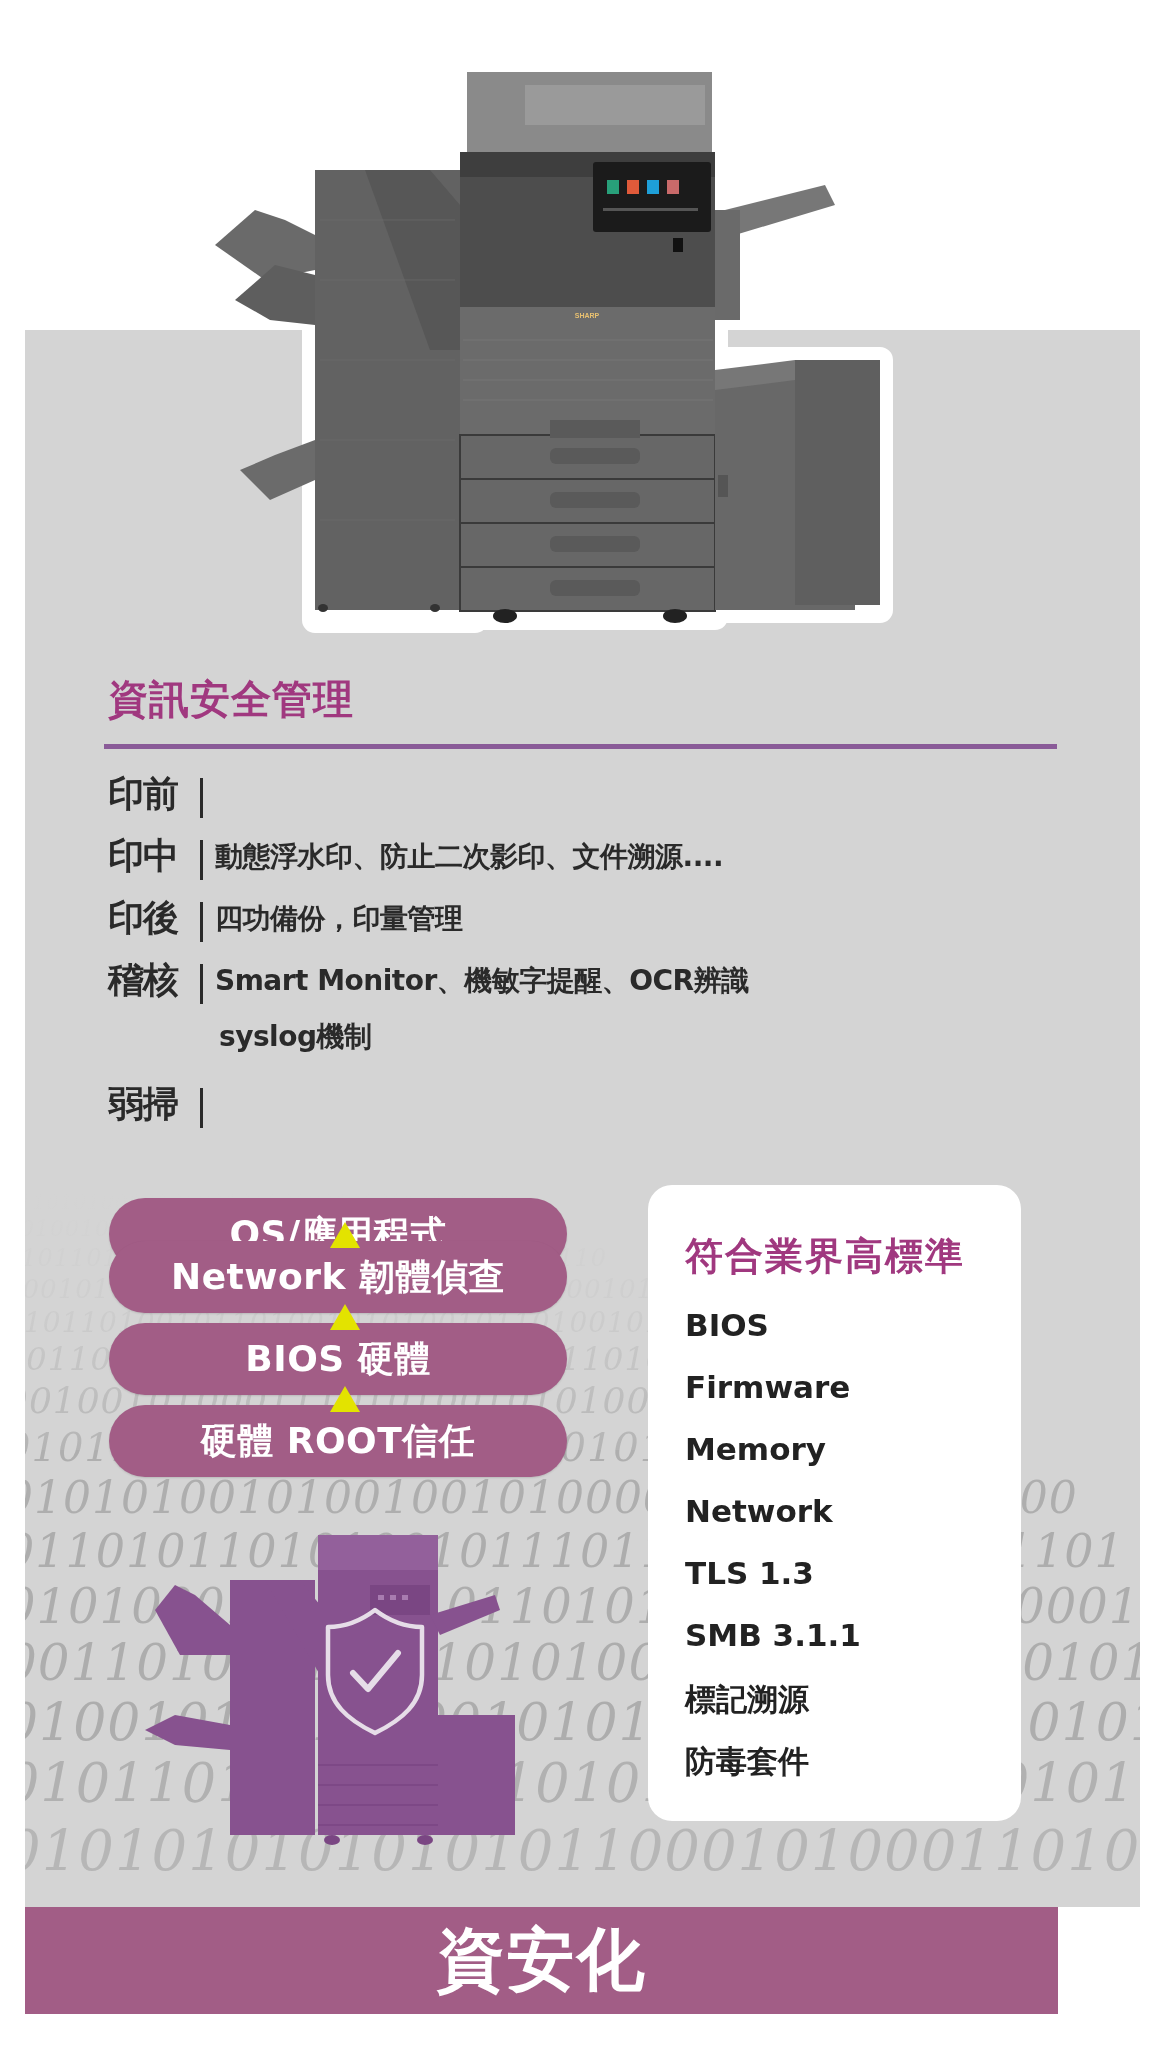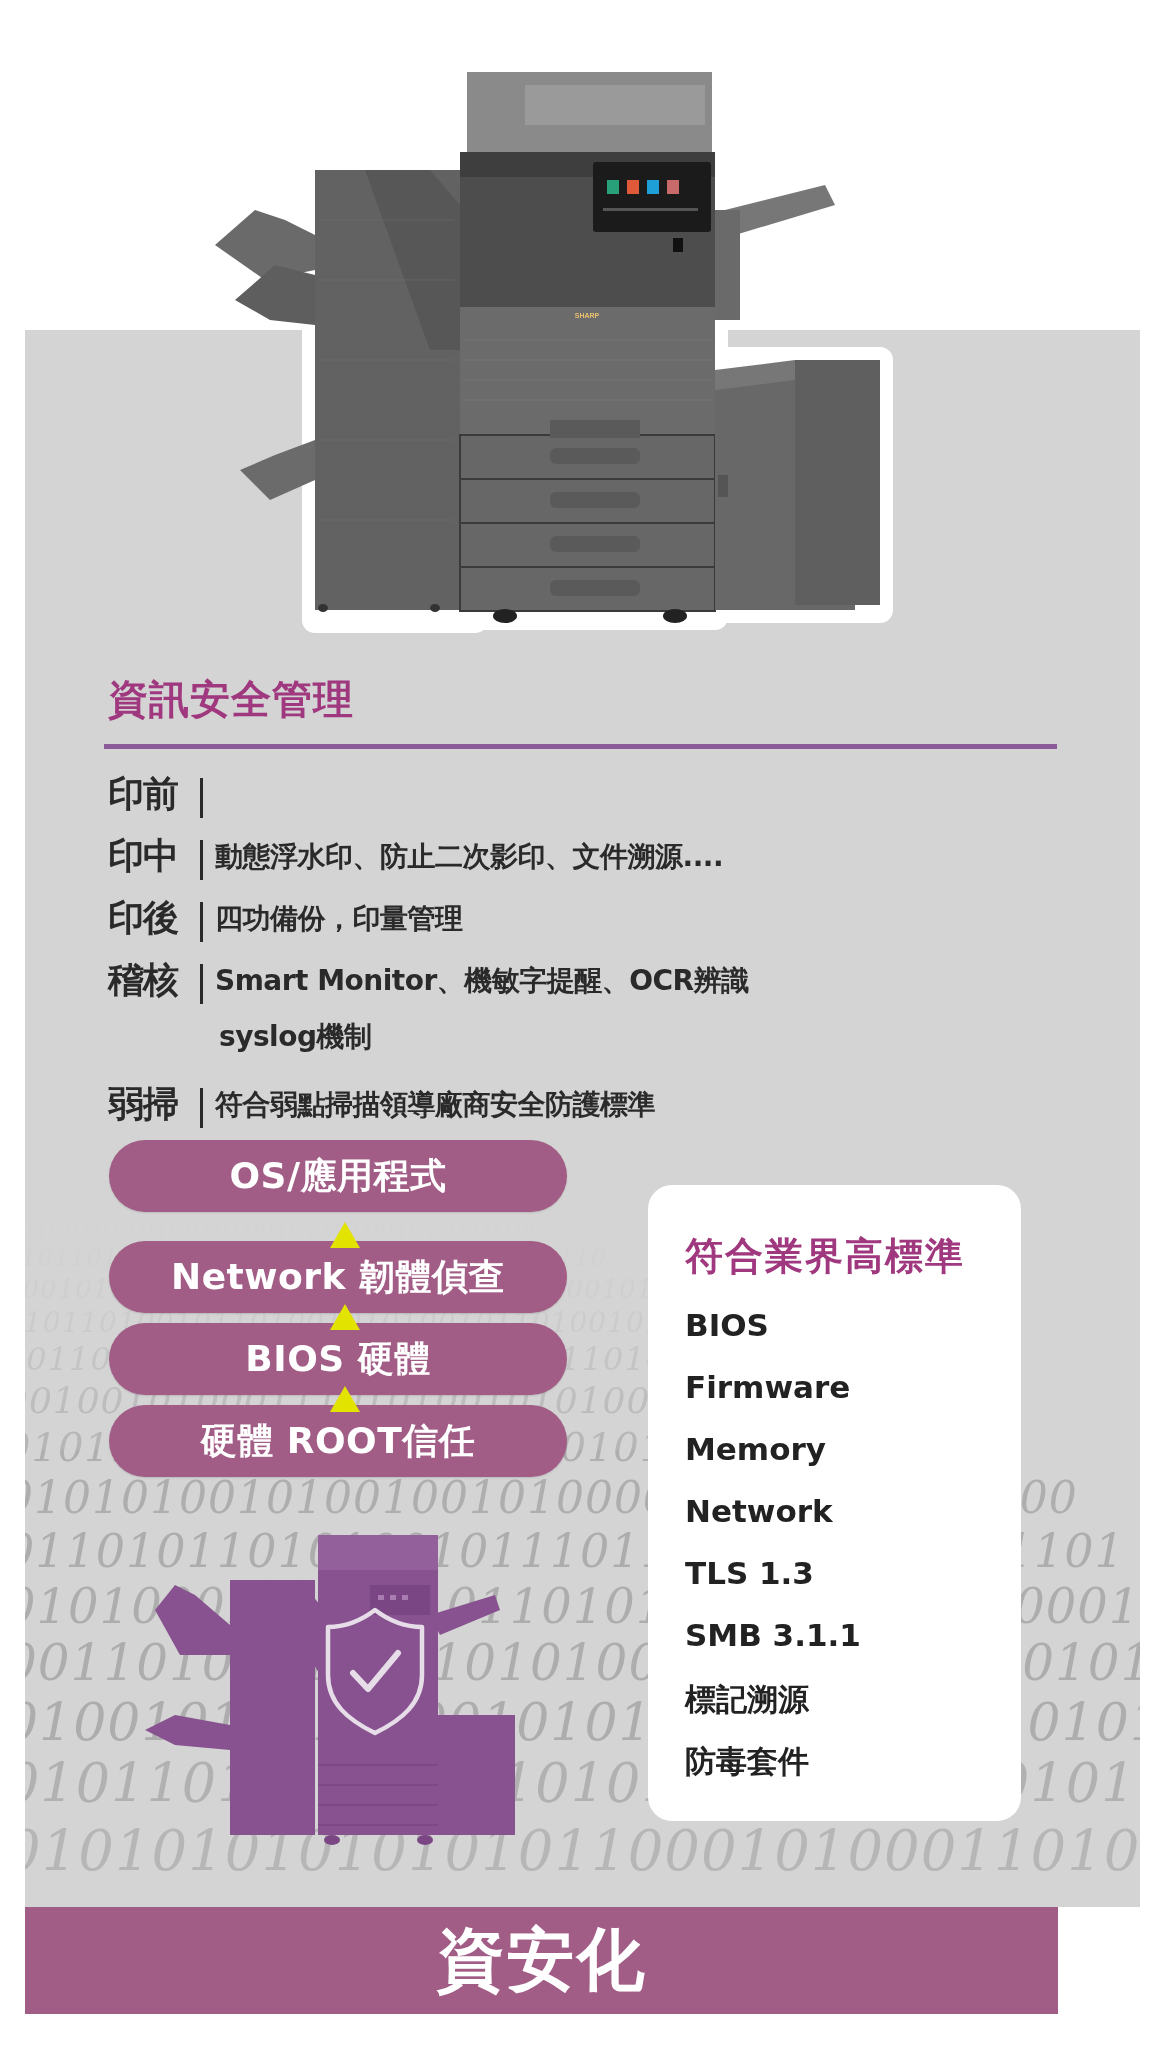--- a/index.html
+++ b/index.html
@@ -169,24 +169,23 @@
   <span class="lbl">稽核</span>
   <span class="pipe"></span>
   <span class="txt">Smart Monitor、機敏字提醒、OCR辨識</span>
 </div>
 <div class="row cont" style="top:1018px">
   <span class="txt">syslog機制</span>
 </div>
 <div class="row" style="top:1080px">
   <span class="lbl">弱掃</span>
   <span class="pipe"></span>
-  <span class="txt">符合弱點掃描領導廠商安全防護標準</span>
-</div>
-
-<div class="pill" style="top:1140px">OS/應用程式</div>
+</div>
+
+<div class="pill" style="top:1198px">OS/應用程式</div>
 <div class="pill" style="top:1241px">Network 韌體偵查</div>
 <div class="pill" style="top:1323px">BIOS 硬體</div>
 <div class="pill" style="top:1405px">硬體 ROOT信任</div>
 <div class="tri" style="top:1222px"></div>
 <div class="tri" style="top:1304px"></div>
 <div class="tri" style="top:1386px"></div>
 
 <div id="card" class="abs">
   <div id="card-title">符合業界高標準</div>
   <div class="card-item" style="top:122px">BIOS</div>

